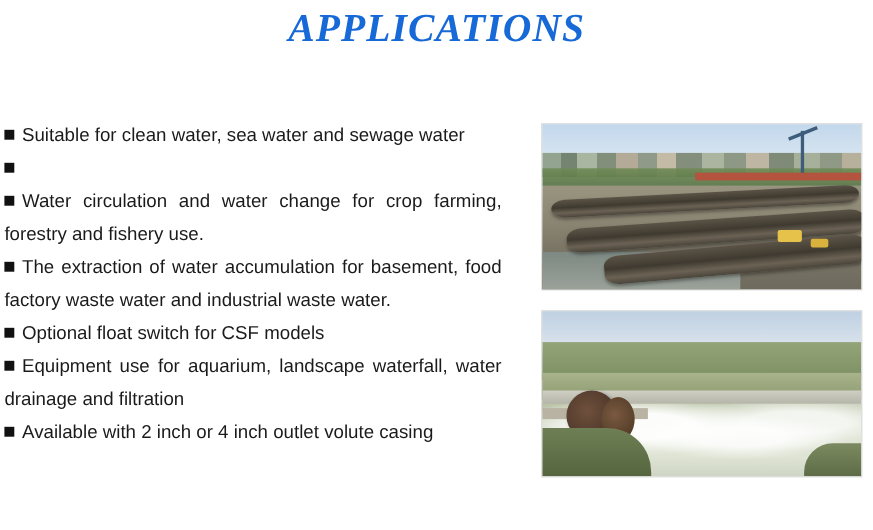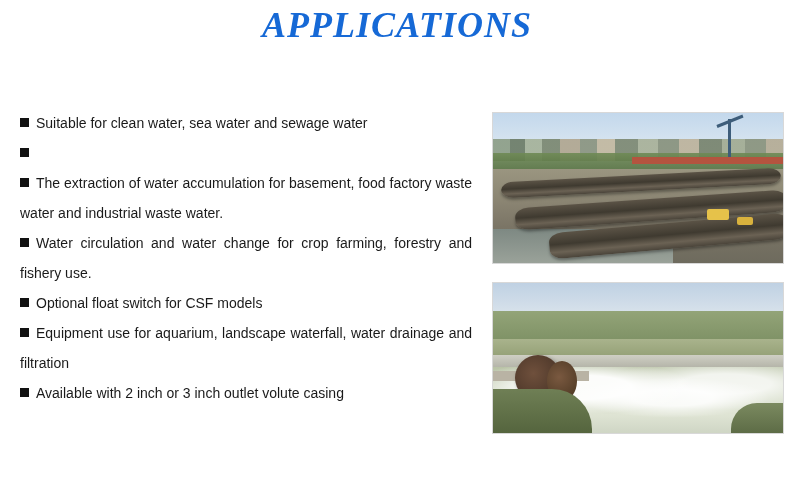--- a/index.html
+++ b/index.html
@@ -32,25 +32,25 @@
     color: #1669d6;
   }
   .content {
     position: absolute;
     top: 108px;
     left: 0;
     width: 794px;
   }
   .bullets {
     position: absolute;
-    left: 20px;
+    left: 4px;
     top: 0;
     width: 452px;
     color: #1a1a1a;
-    font-size: 14px;
+    font-size: 17px;
     line-height: 30px;
   }
   .bullet {
     position: relative;
     margin: 0 0 0 0;
     text-align: justify;
     text-justify: inter-word;
   }
   .bullet .sq {
     display: inline-block;
@@ -209,37 +209,37 @@
 
       <div class="bullet">
         <span class="sq"></span><span class="txt">Suitable for clean water, sea water and sewage water</span>
       </div>
 
       <div class="bullet">
         <span class="sq"></span>
       </div>
 
       <div class="bullet">
+        <span class="sq"></span><span class="txt">Water circulation and water change for crop farming, forestry and fishery use.</span>
+      </div>
+
+      <div class="bullet">
         <span class="sq"></span><span class="txt">The extraction of water accumulation for basement, food factory waste water and industrial waste water.</span>
       </div>
 
       <div class="bullet">
-        <span class="sq"></span><span class="txt">Water circulation and water change for crop farming, forestry and fishery use.</span>
-      </div>
-
-      <div class="bullet">
         <span class="sq"></span><span class="txt">Optional float switch for CSF models</span>
       </div>
 
       <div class="bullet">
         <span class="sq"></span><span class="txt">Equipment use for aquarium, landscape waterfall, water drainage and filtration</span>
       </div>
 
       <div class="bullet">
-        <span class="sq"></span><span class="txt">Available with 2 inch or 3 inch outlet volute casing</span>
+        <span class="sq"></span><span class="txt">Available with 2 inch or 4 inch outlet volute casing</span>
       </div>
 
     </div>
 
     <div class="photos">
 
       <div class="photo p1">
         <div class="sky"></div>
         <div class="skyline"></div>
         <div class="trees"></div>

